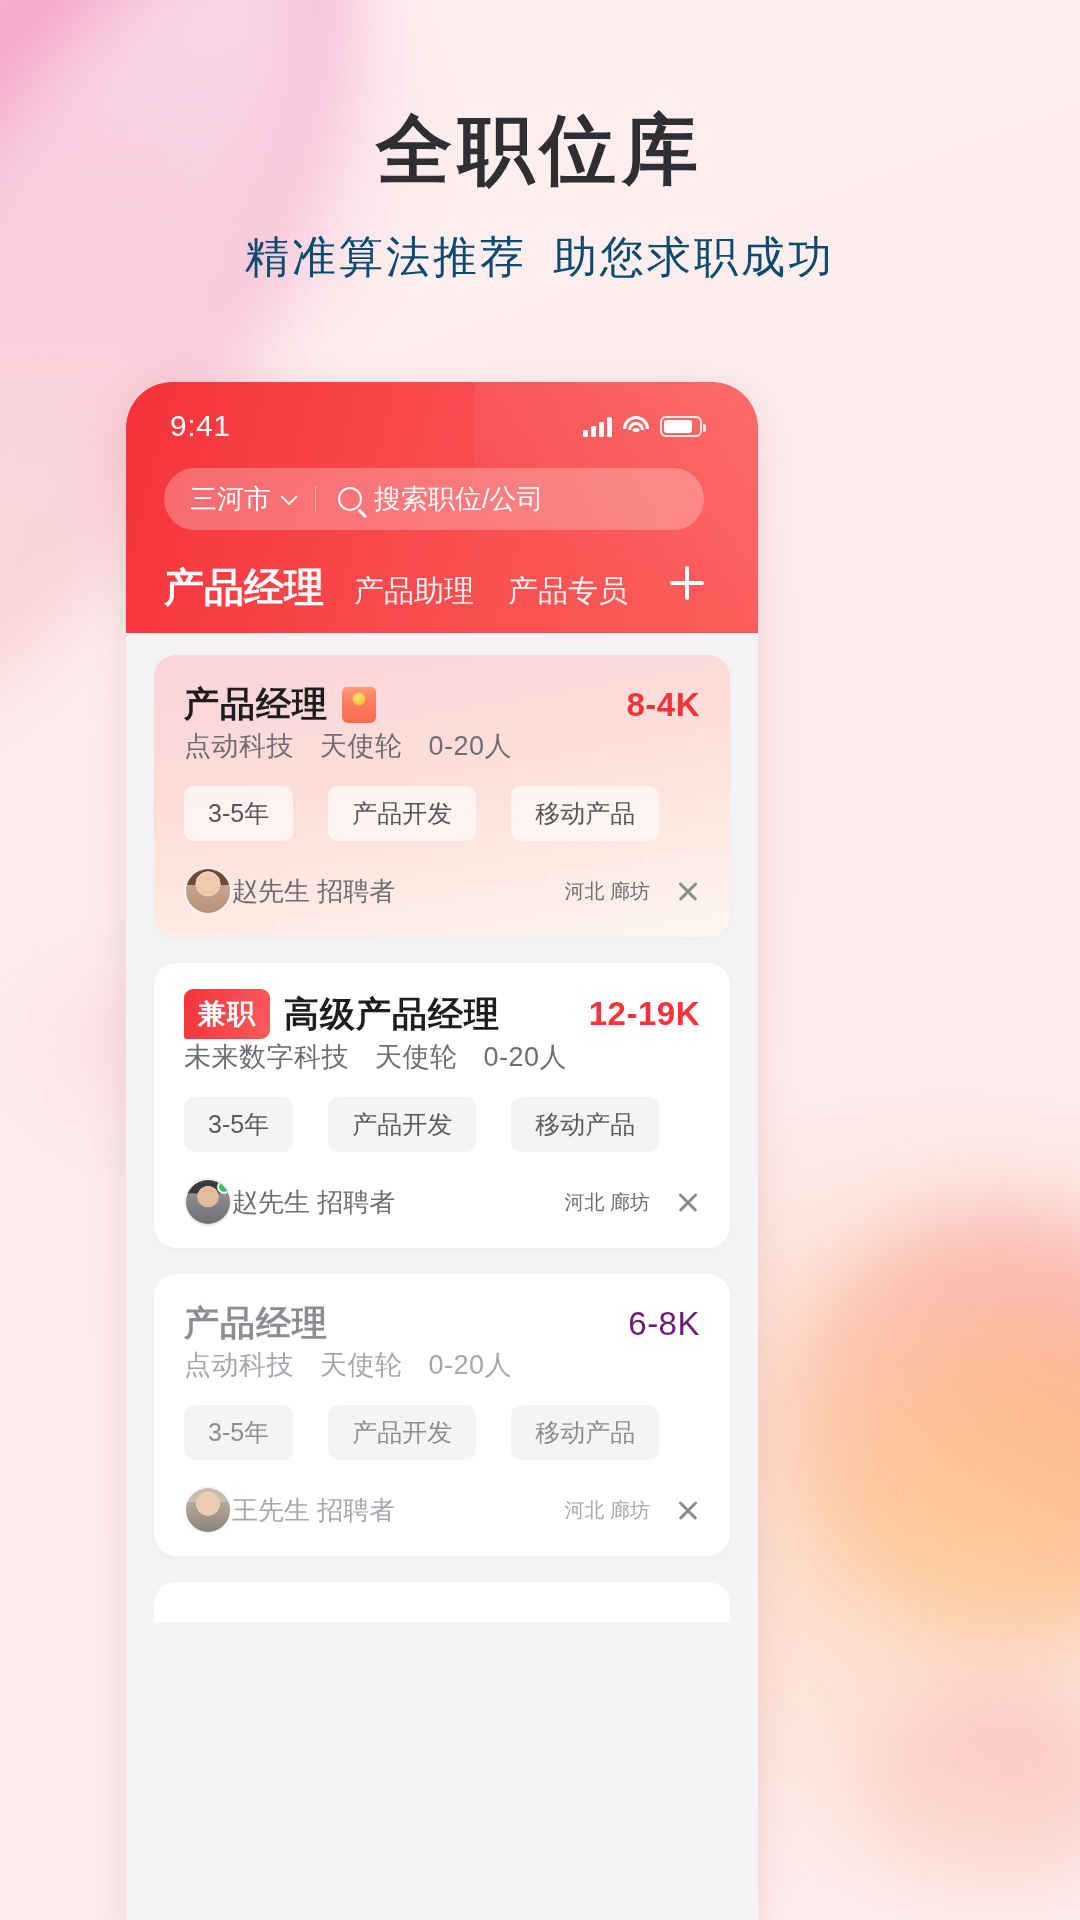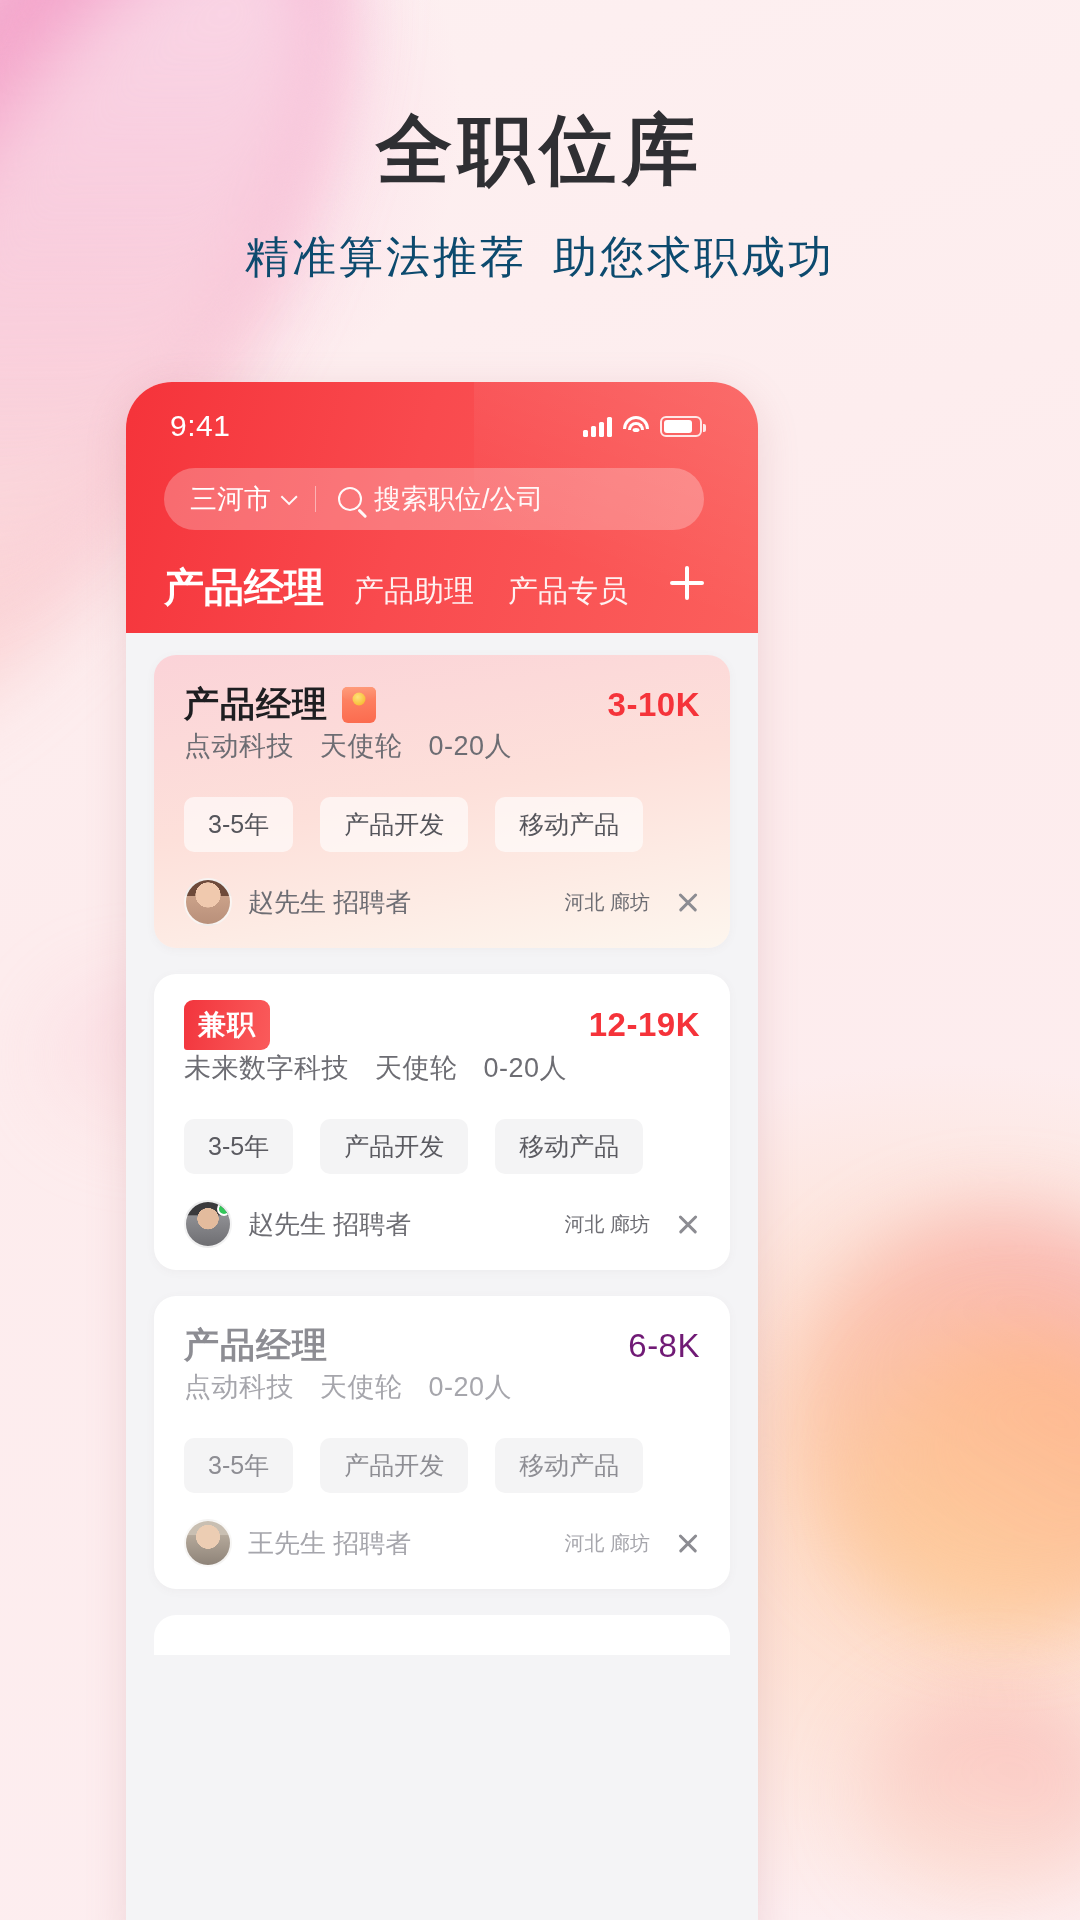--- a/index.html
+++ b/index.html
@@ -130,27 +130,27 @@
                     background:linear-gradient(175deg,#ff9d7c,#fb7a5c); }
   .badge-pt { background:linear-gradient(100deg,#f2353d,#fa5b5b); color:#fff; font-size:28px;
               font-weight:700; padding:6px 14px; border-radius:9px 9px 9px 3px; letter-spacing:1px; }
   .salary { font-size:33px; font-weight:700; color:#f5333a; letter-spacing:.5px; }
   .card.muted .salary { color:#701a75; font-weight:400; }
 
   .c-meta { font-size:27px; color:#6d6d73; letter-spacing:.5px; }
   .card.muted .c-meta { color:#a6a6ac; }
   .c-meta span { margin-right:18px; }
 
-  .c-tags { margin-top:33px; display:flex; gap:27px; }
+  .c-tags { margin-top:22px; display:flex; gap:35px; }
   .tag { background:#f4f4f5; color:#5a5a60; font-size:25px; padding:11px 24px; border-radius:10px; }
   .card.promo .tag { background:rgba(255,255,255,.62); color:#55555b; }
   .card.muted .tag { background:#f4f4f5; color:#8d8d93; }
 
   .c-foot { margin-top:26px; display:flex; align-items:center; justify-content:space-between; }
-  .rec { display:flex; align-items:center; gap:16px; }
+  .rec { display:flex; align-items:center; gap:0; }
   .avatar { width:48px; height:48px; border-radius:50%; position:relative; flex:none;
             background:#d8d3d0; overflow:hidden; border:2px solid rgba(255,255,255,.9); }
   .av-a { background:radial-gradient(circle at 50% 34%,#f0c9ae 0 34%,transparent 35%),
                       linear-gradient(180deg,#6d4a3a 0 36%,#caa189 37%,#b9907a 100%); }
   .av-b { background:radial-gradient(circle at 50% 38%,#e3bb9d 0 30%,transparent 31%),
                       linear-gradient(180deg,#3a3a3c 0 30%,#8f8f93 31%,#6e6e72 100%); }
   .av-c { background:radial-gradient(circle at 50% 36%,#eccdb3 0 33%,transparent 34%),
                       linear-gradient(180deg,#c9bfb2 0 32%,#b4a89a 33%,#8e8378 100%); }
   .online { position:absolute; right:-1px; top:0px; width:14px; height:14px; border-radius:50%;
             background:#33c75a; border:2px solid #fff; z-index:2; }
@@ -231,21 +231,21 @@
   </div>
 
   <div class="list">
 
     <div class="card promo">
       <div class="c-top">
         <div class="c-title">
           <span class="jtitle">产品经理</span>
           <span class="hongbao"></span>
         </div>
-        <div class="salary">3-10K</div>
+        <div class="salary">8-4K</div>
       </div>
       <div class="c-meta">
         <span>点动科技</span>
         <span>天使轮</span>
         <span>0-20人</span>
       </div>
       <div class="c-tags">
         <span class="tag">3-5年</span>
         <span class="tag">产品开发</span>
         <span class="tag">移动产品</span>
@@ -259,20 +259,21 @@
           <span class="loc">河北 廊坊</span>
           <span class="xbtn"></span>
         </div>
       </div>
     </div>
 
     <div class="card">
       <div class="c-top">
         <div class="c-title">
           <span class="badge-pt">兼职</span>
+          <span class="jtitle">高级产品经理</span>
         </div>
         <div class="salary">12-19K</div>
       </div>
       <div class="c-meta">
         <span>未来数字科技</span>
         <span>天使轮</span>
         <span>0-20人</span>
       </div>
       <div class="c-tags">
         <span class="tag">3-5年</span>

